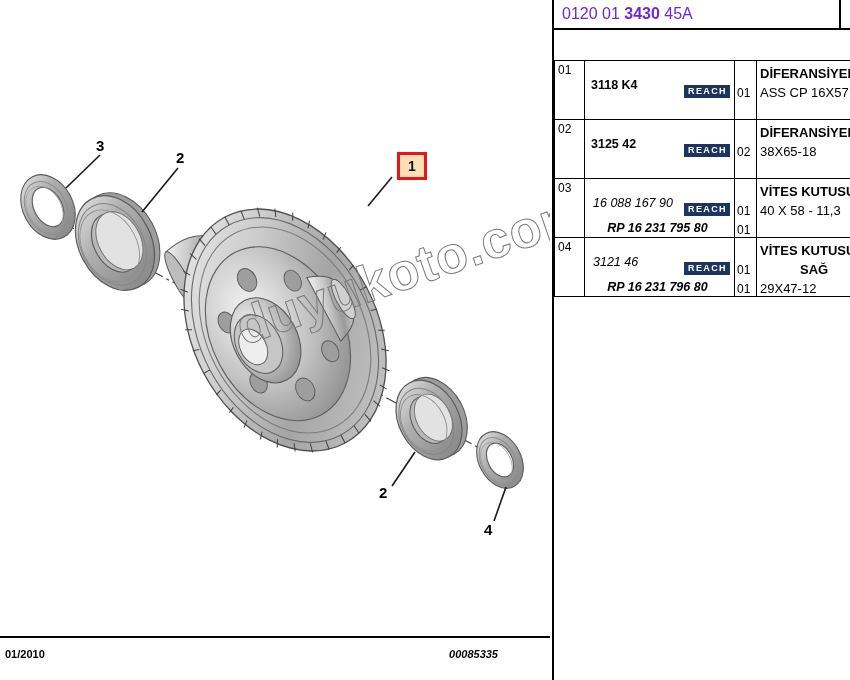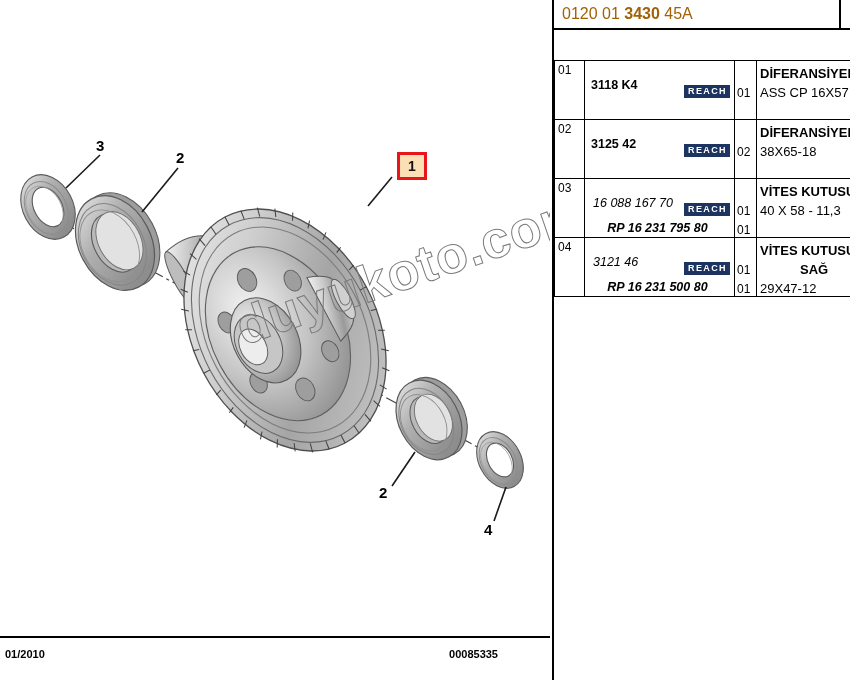--- a/index.html
+++ b/index.html
@@ -73,21 +73,21 @@
     background: #000000;
   }
   #footer-date {
     position: absolute;
     left: 5px; top: 648px;
     font-size: 11px; font-weight: bold; color: #000;
   }
   #footer-code {
     position: absolute;
     right: 52px; top: 648px;
-    font-size: 11px; font-weight: bold; color: #000;
+    font-size: 11px; font-weight: bold; color: #000; font-style: italic;
   }
   #bottom-strip {
     position: absolute;
     left: 0; top: 666px;
     width: 550px; height: 14px;
     background: #d8d8d8;
     border-top: 1px solid #9a9a9a;
     overflow: hidden;
   }
   #bottom-strip-label {
@@ -109,21 +109,21 @@
   }
   #header-band {
     position: absolute;
     left: 0; top: 0;
     width: 298px; height: 30px;
     border-bottom: 2px solid #000000;
   }
   #header-ref {
     position: absolute;
     left: 8px; top: 5px;
-    font-size: 16px; color: #a16207;
+    font-size: 16px; color: #6d28d9;
     white-space: nowrap;
   }
   #header-ref b { font-weight: bold; }
   #header-divider {
     position: absolute;
     left: 285px; top: 0;
     width: 2px; height: 30px;
     background: #000000;
   }
 
@@ -427,21 +427,21 @@
             </div>
           </td>
         </tr>
 
         <tr>
           <td class="col-idx">
             <div class="idx-text">03</div>
           </td>
           <td class="col-ref">
             <div class="ref-cell">
-              <div class="ref-line1 ref-italic">16 088 167 70</div>
+              <div class="ref-line1 ref-italic">16 088 167 90</div>
               <div class="ref-line2 ref-bi">RP 16 231 795 80</div>
               <div class="reach-badge">REACH</div>
             </div>
           </td>
           <td class="col-qty">
             <div class="qty-cell">
               <div class="qty-a">01</div>
               <div class="qty-b">01</div>
             </div>
           </td>
@@ -453,21 +453,21 @@
           </td>
         </tr>
 
         <tr>
           <td class="col-idx">
             <div class="idx-text">04</div>
           </td>
           <td class="col-ref">
             <div class="ref-cell">
               <div class="ref-line1 ref-italic">3121 46</div>
-              <div class="ref-line2 ref-bi">RP 16 231 500 80</div>
+              <div class="ref-line2 ref-bi">RP 16 231 796 80</div>
               <div class="reach-badge">REACH</div>
             </div>
           </td>
           <td class="col-qty">
             <div class="qty-cell">
               <div class="qty-a">01</div>
               <div class="qty-b">01</div>
             </div>
           </td>
           <td class="col-desc">

